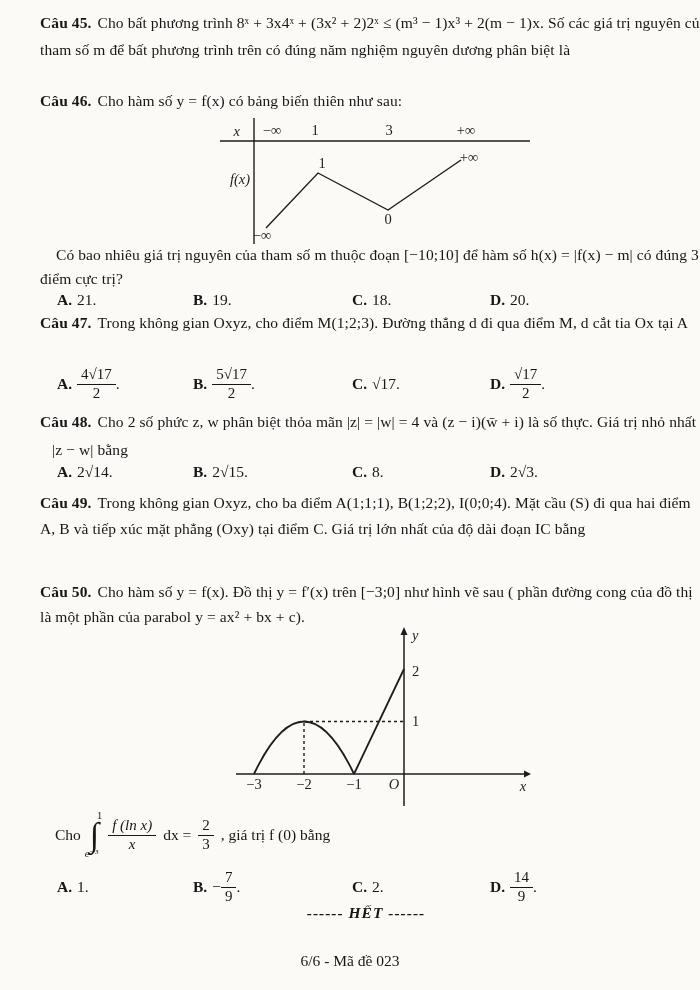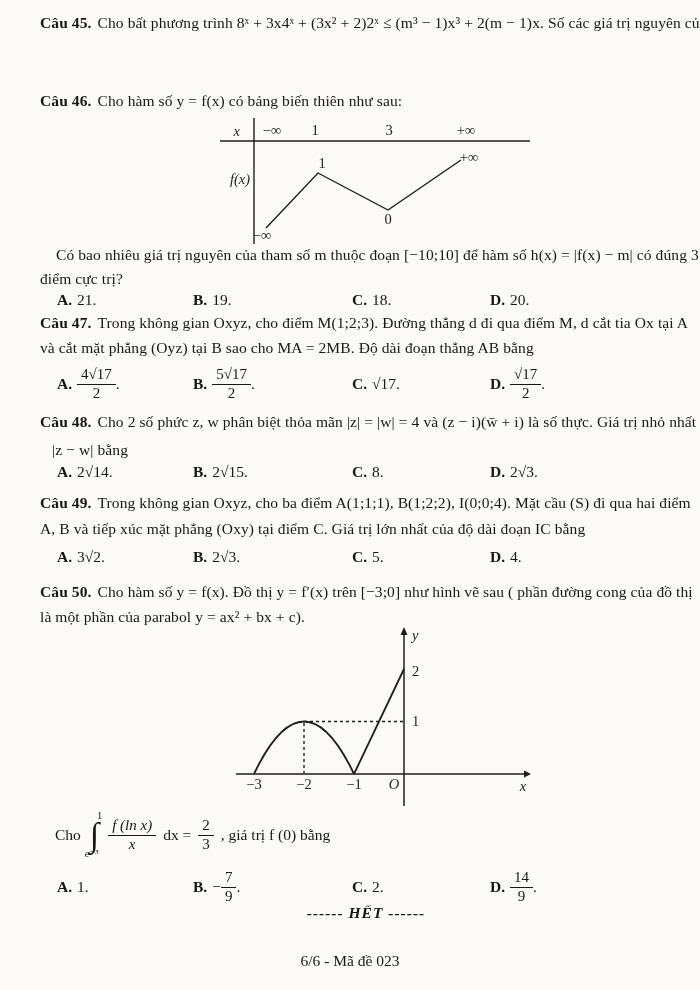--- a/index.html
+++ b/index.html
@@ -37,20 +37,21 @@
   .het{font-weight:bold;font-style:italic;letter-spacing:1px;padding-left:16px;}
 </style>
 </head>
 <body>
 
 <div class="page">
 
   <div class="line" style="left:40px;top:14px">
     <b class="qlabel">Câu 45.</b><span>Cho bất phương trình 8ˣ + 3x4ˣ + (3x² + 2)2ˣ ≤ (m³ − 1)x³ + 2(m − 1)x. Số các giá trị nguyên của</span>
   </div>
+  <div class="line" style="left:40px;top:41px">tham số m để bất phương trình trên có đúng năm nghiệm nguyên dương phân biệt là</div>
 
   <div class="line" style="left:40px;top:92px">
     <b class="qlabel">Câu 46.</b><span>Cho hàm số y = f(x) có bảng biến thiên như sau:</span>
   </div>
 
   <svg viewBox="0 0 326 128" style="left:204px;top:116px;width:326px;height:128px">
     <line x1="16" y1="25" x2="326" y2="25" stroke-width="1.4"></line>
     <line x1="50" y1="2" x2="50" y2="128" stroke-width="1.4"></line>
     <text x="36" y="20" text-anchor="end" class="it">x</text>
     <text x="68" y="19" text-anchor="middle">−∞</text>
@@ -70,21 +71,20 @@
   <div class="opts" style="top:291px;height:22px">
     <span class="opt" style="left:57px"><b class="okey">A.</b><span>21.</span></span>
     <span class="opt" style="left:193px"><b class="okey">B.</b><span>19.</span></span>
     <span class="opt" style="left:352px"><b class="okey">C.</b><span>18.</span></span>
     <span class="opt" style="left:490px"><b class="okey">D.</b><span>20.</span></span>
   </div>
 
   <div class="line" style="left:40px;top:314px">
     <b class="qlabel">Câu 47.</b><span>Trong không gian Oxyz, cho điểm M(1;2;3). Đường thẳng d đi qua điểm M, d cắt tia Ox tại A</span>
   </div>
-  <div class="line" style="left:40px;top:339px">và cắt mặt phẳng (Oyz) tại B sao cho MA = 2MB. Độ dài đoạn thẳng AB bằng</div>
   <div class="opts" style="top:357px;height:54px">
     <span class="opt optc" style="left:57px;height:54px">
       <b class="okey">A.</b>
       <span class="frac">
           <span class="num">4√17</span>
           <span class="den">2</span>
         </span>
         <span>.</span>
     </span>
     <span class="opt optc" style="left:193px;height:54px">
@@ -117,26 +117,20 @@
     <span class="opt" style="left:57px"><b class="okey">A.</b><span>2√14.</span></span>
     <span class="opt" style="left:193px"><b class="okey">B.</b><span>2√15.</span></span>
     <span class="opt" style="left:352px"><b class="okey">C.</b><span>8.</span></span>
     <span class="opt" style="left:490px"><b class="okey">D.</b><span>2√3.</span></span>
   </div>
 
   <div class="line" style="left:40px;top:494px">
     <b class="qlabel">Câu 49.</b><span>Trong không gian Oxyz, cho ba điểm A(1;1;1), B(1;2;2), I(0;0;4). Mặt cầu (S) đi qua hai điểm</span>
   </div>
   <div class="line" style="left:40px;top:520px">A, B và tiếp xúc mặt phẳng (Oxy) tại điểm C. Giá trị lớn nhất của độ dài đoạn IC bằng</div>
-  <div class="opts" style="top:548px;height:22px">
-    <span class="opt" style="left:57px"><b class="okey">A.</b><span>3√2.</span></span>
-    <span class="opt" style="left:193px"><b class="okey">B.</b><span>2√3.</span></span>
-    <span class="opt" style="left:352px"><b class="okey">C.</b><span>5.</span></span>
-    <span class="opt" style="left:490px"><b class="okey">D.</b><span>4.</span></span>
-  </div>
 
   <div class="line" style="left:40px;top:583px">
     <b class="qlabel">Câu 50.</b><span>Cho hàm số y = f(x). Đồ thị y = f′(x) trên [−3;0] như hình vẽ sau ( phần đường cong của đồ thị</span>
   </div>
   <div class="line" style="left:40px;top:608px">là một phần của parabol y = ax² + bx + c).</div>
 
   <svg viewBox="0 0 300 182" style="left:232px;top:626px;width:300px;height:182px">
     <line x1="4" y1="148" x2="292" y2="148" stroke-width="1.5"></line>
     <polygon points="292,144.5 292,151.5 299,148" fill="#1d1d1d" stroke="none"></polygon>
     <line x1="172" y1="180" x2="172" y2="8" stroke-width="1.5"></line>

